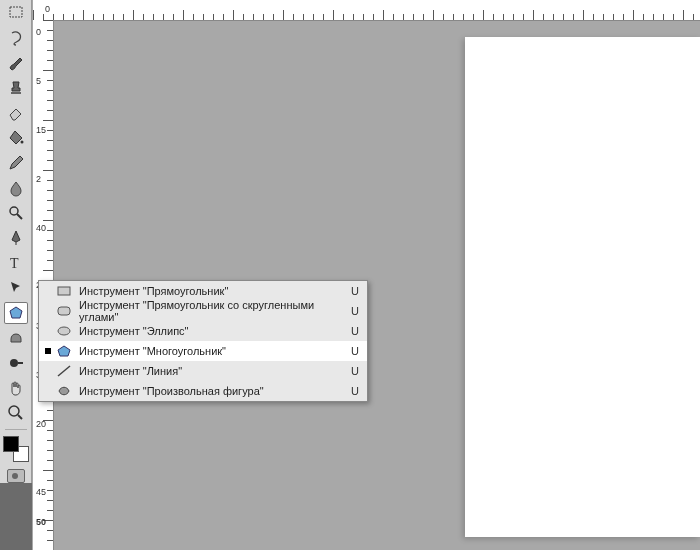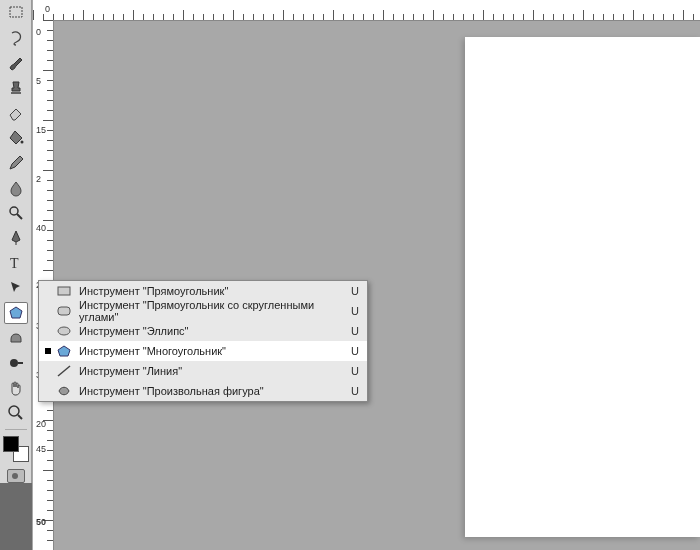--- a/index.html
+++ b/index.html
@@ -173,21 +173,21 @@
       </div>
   <div class="rv-num" style="top: 8px;">0</div>
       <div class="rv-num" style="top: 57px;">5</div>
       <div class="rv-num" style="top: 106px;">15</div>
       <div class="rv-num" style="top: 155px;">2</div>
       <div class="rv-num" style="top: 204px;">40</div>
       <div class="rv-num" style="top: 261px;">25</div>
       <div class="rv-num" style="top: 302px;">30</div>
       <div class="rv-num" style="top: 351px;">35</div>
       <div class="rv-num" style="top: 400px;">20</div>
-      <div class="rv-num" style="top: 425px;">45</div>
+      <div class="rv-num" style="top: 468px;">45</div>
       <div class="rv-num" style="top: 498px; font-weight: bold;">50</div>
     </div>
 
   <div class="canvas-area">
     <div class="document"></div>
   </div>
 
   <div class="toolbar">
     <div class="tool">
         <svg viewBox="0 0 18 18">

